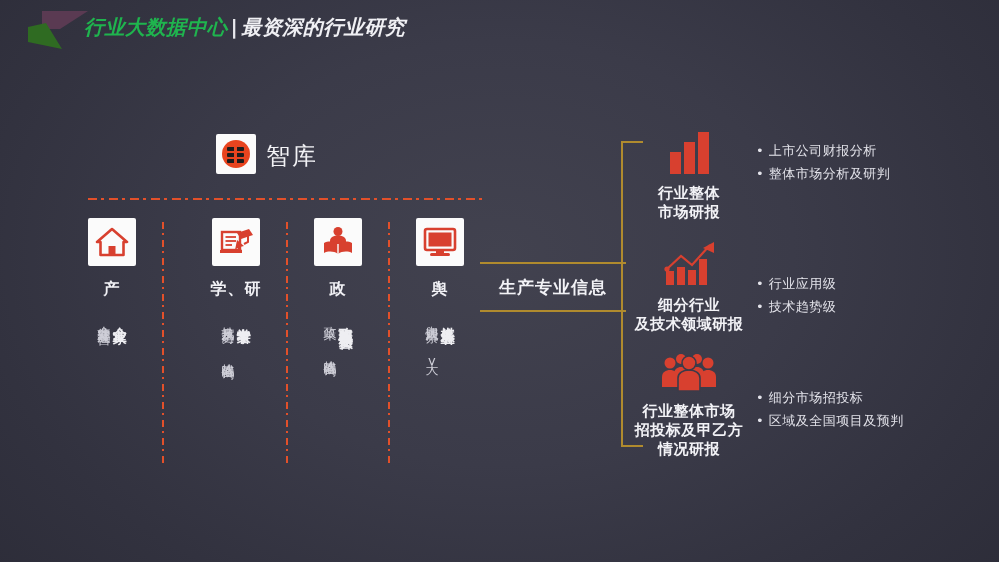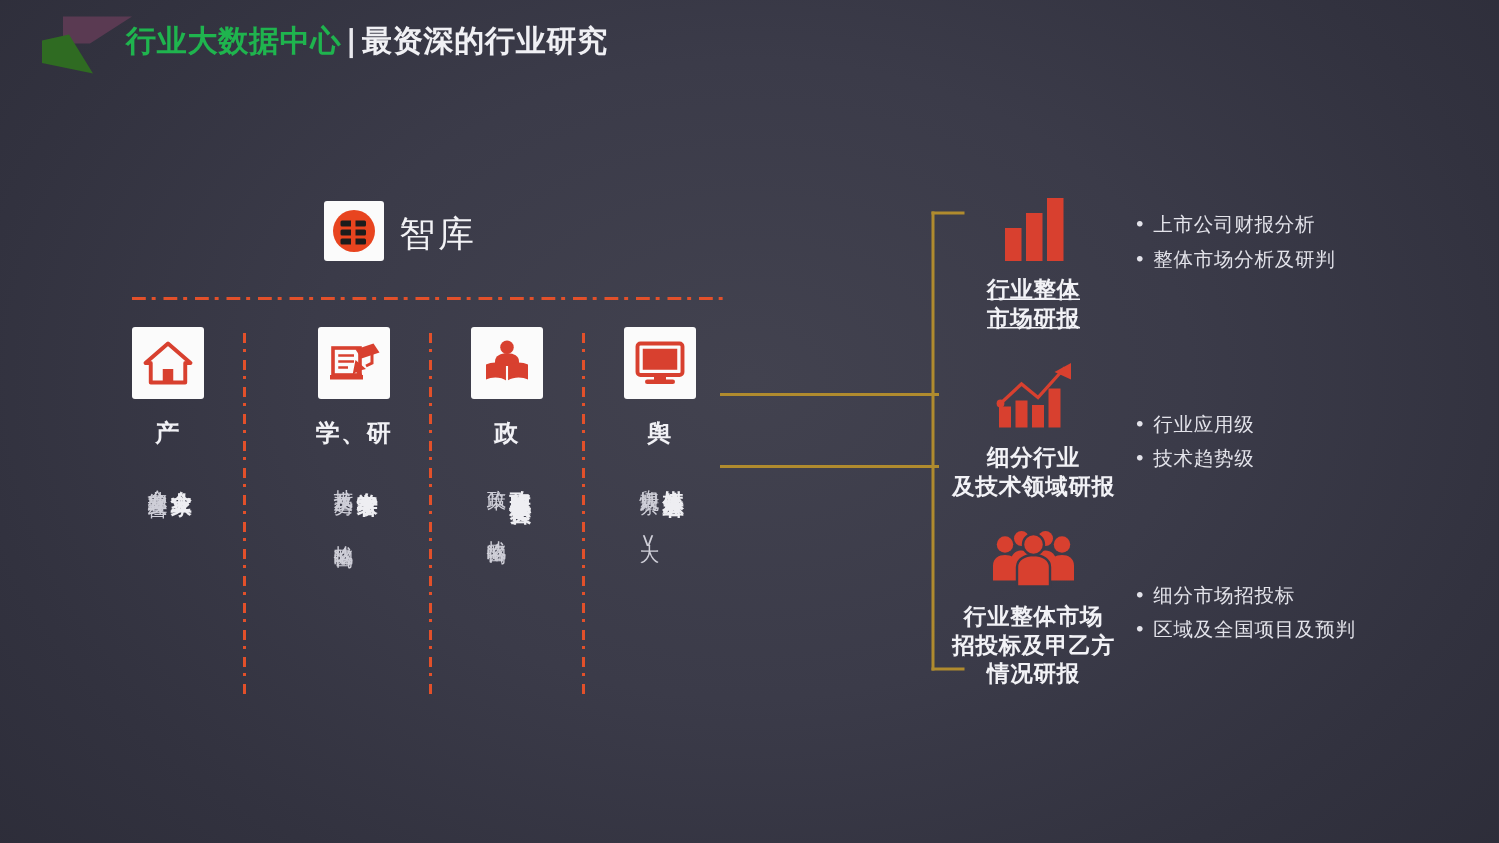--- a/index.html
+++ b/index.html
@@ -10,21 +10,21 @@
     position:relative;
   }
   #slide {
     position:absolute; left:0; top:0; width:999px; height:562px;
     background:
       radial-gradient(ellipse 70% 90% at 50% 45%, #42424f 0%, #3b3b49 42%, #32323f 74%, #2c2c38 100%);
     overflow:hidden;
   }
 
   
-  #header { position:absolute; left:0; top:0; width:999px; height:56px; }
+  #header { position:absolute; left:0; top:0; width:999px; height:56px;font-style:italic; }
   #logo { position:absolute; left:26px; top:8px; width:62px; height:42px; }
   #header-title {
     position:absolute; left:84px; top:13px;
     font-size:20px; font-weight:bold; letter-spacing:.5px;
     white-space:nowrap; line-height:28px;
   }
   .t-green { color:#1fb44e; }
   .t-bar   { color:#e9e9ee; font-weight:bold; padding:0 3px; }
   .t-white { color:#f0f0f4; }
 
@@ -203,32 +203,33 @@
       </svg>
     </div>
     <div class="col-title">舆</div>
   </div>
   <div class="vgroup" style="left:390px;">
     <div class="vtxt v-bold">媒体从业者</div>
     <div class="vtxt v-thin">舆情观察  大v</div>
   </div>
 
   <div id="mid-line-top"></div>
+  <div id="mid-label">生产专业信息</div>
   <div id="mid-line-bot"></div>
 
   <div id="bracket"></div>
 
   <div class="rrow">
     <div class="ricon-wrap" style="left:634px; top:130px;">
       <svg width="54" height="44" viewBox="0 0 54 44">
         <rect x="8" y="22" width="11" height="22" fill="#d8402f"></rect>
         <rect x="22" y="12" width="11" height="32" fill="#d8402f"></rect>
         <rect x="36" y="2" width="11" height="42" fill="#d8402f"></rect>
       </svg>
-      <div class="rtitle" style="margin-top:6px;text-decoration:underline;">行业整体
+      <div class="rtitle" style="margin-top:6px;">行业整体
 市场研报</div>
     </div>
     <div class="rbullets" style="left:756px; top:139px;">
       <div class="rbullet">上市公司财报分析</div>
       <div class="rbullet">整体市场分析及研判</div>
     </div>
   </div>
 
   <div class="rrow">
     <div class="ricon-wrap" style="left:634px; top:240px;">

